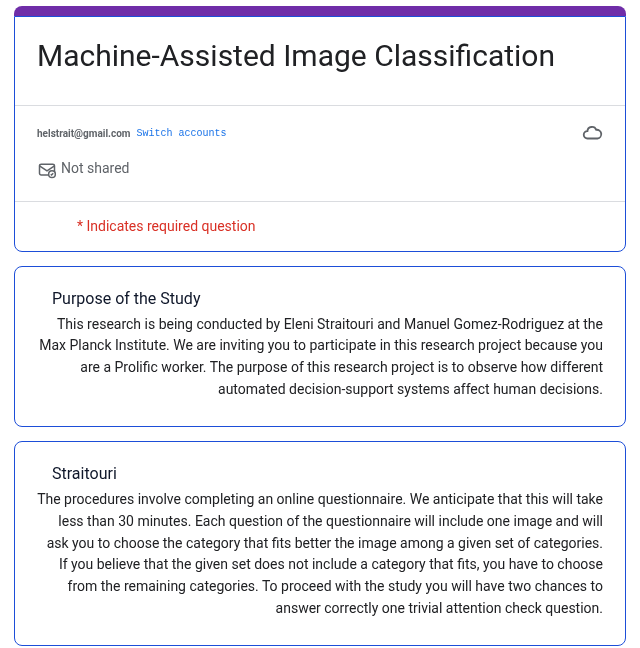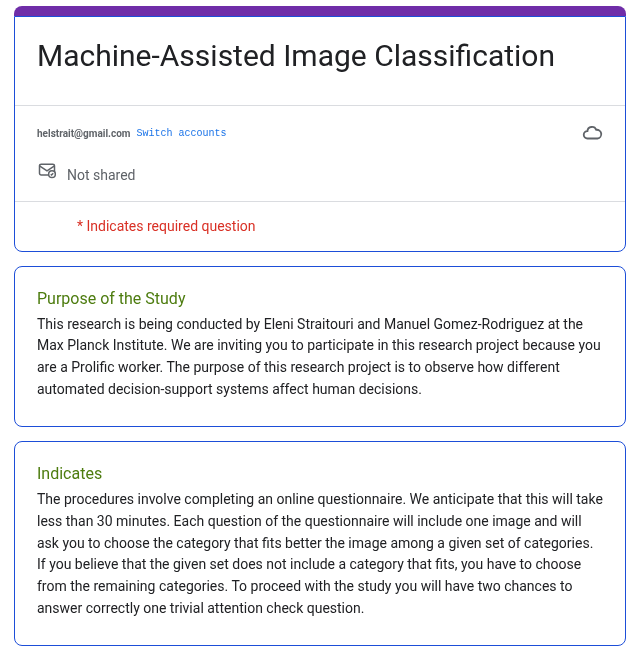--- a/index.html
+++ b/index.html
@@ -42,40 +42,41 @@
     align-items: center;
     justify-content: space-between;
     padding: 16px 22px 6px 22px;
     font-size: 10px;
   }
   .meta-left { display: flex; align-items: center; gap: 6px; }
   .email { color: #5f6368; font-weight: 700; }
   .link { color: #1a73e8; cursor: pointer; font-family: Liberation Mono, monospace; }
   .notshared-row {
     display: flex;
-    align-items: flex-end;
-    gap: 10px;
+    align-items: flex-start;
+    gap: 4px;
     padding: 8px 22px 18px 22px;
     color: #5f6368;
     font-size: 14px;
   }
   .notshared-icon { width: 20px; height: 20px; color: #5f6368; }
   .cloud-icon { width: 22px; height: 22px; color: #5f6368; }
   .req-row { padding: 14px 22px 16px 22px; }
   .req { color: #d93025; font-size: 14px; margin-left: 40px; }
   .sec-title {
     font-size: 16px;
-    margin: 0 0 6px 0;
-    color: #4d7c0f;
+    margin: 0 0 6px 15px;
+    color: #0f172a;
   }
   .body-text {
     font-size: 14px;
     line-height: 1.55;
     color: #202124;
     margin: 0;
+    text-align: right;
   }
   .card.sec .card-inner { padding: 22px 22px 26px 22px; }
 </style>
 </head>
 <body>
 
 <div class="band"></div>
 
 <div class="card">
   <div class="card-inner">
@@ -112,16 +113,16 @@
 
 <div class="card sep sec">
   <div class="card-inner">
     <p class="sec-title">Purpose of the Study</p>
     <p class="body-text">This research is being conducted by Eleni Straitouri and Manuel Gomez-Rodriguez at the Max Planck Institute. We are inviting you to participate in this research project because you are a Prolific worker. The purpose of this research project is to observe how different automated decision-support systems affect human decisions.</p>
   </div>
 </div>
 
 <div class="card sep sec">
   <div class="card-inner">
-    <p class="sec-title">Indicates</p>
+    <p class="sec-title">Straitouri</p>
     <p class="body-text">The procedures involve completing an online questionnaire. We anticipate that this will take less than 30 minutes. Each question of the questionnaire will include one image and will ask you to choose the category that fits better the image among a given set of categories. If you believe that the given set does not include a category that fits, you have to choose from the remaining categories. To proceed with the study you will have two chances to answer correctly one trivial attention check question.</p>
   </div>
 </div>
 
 </body></html>

